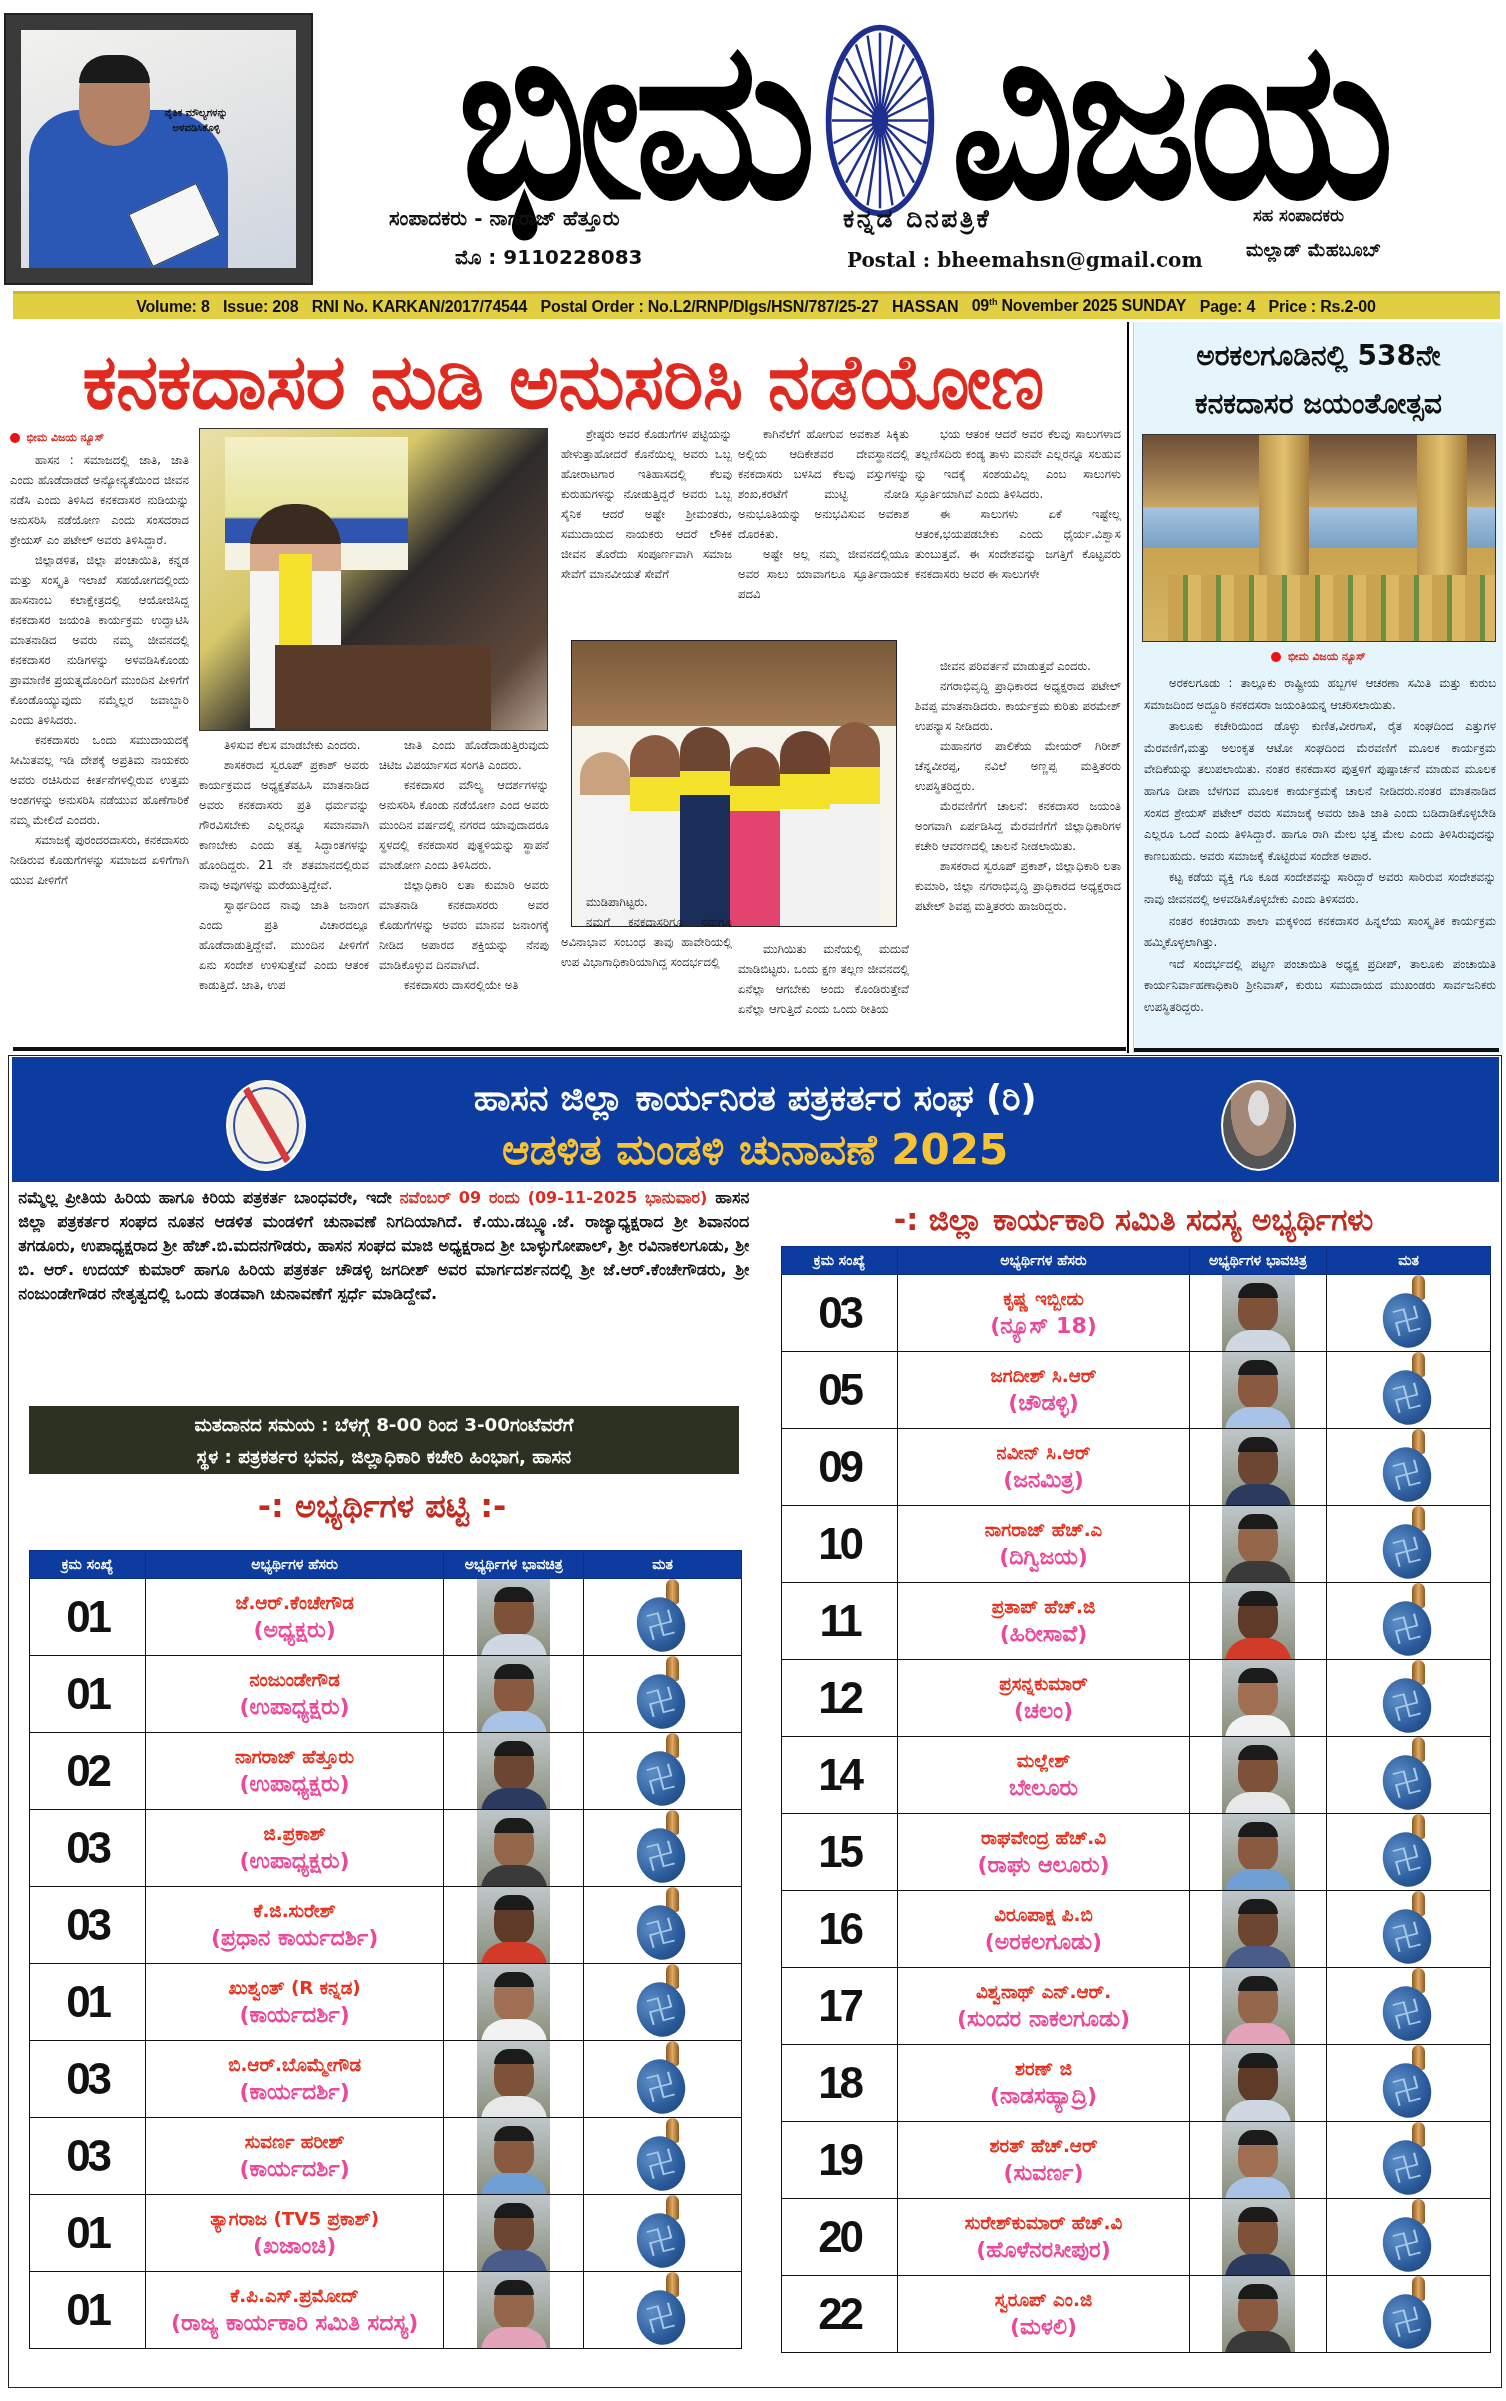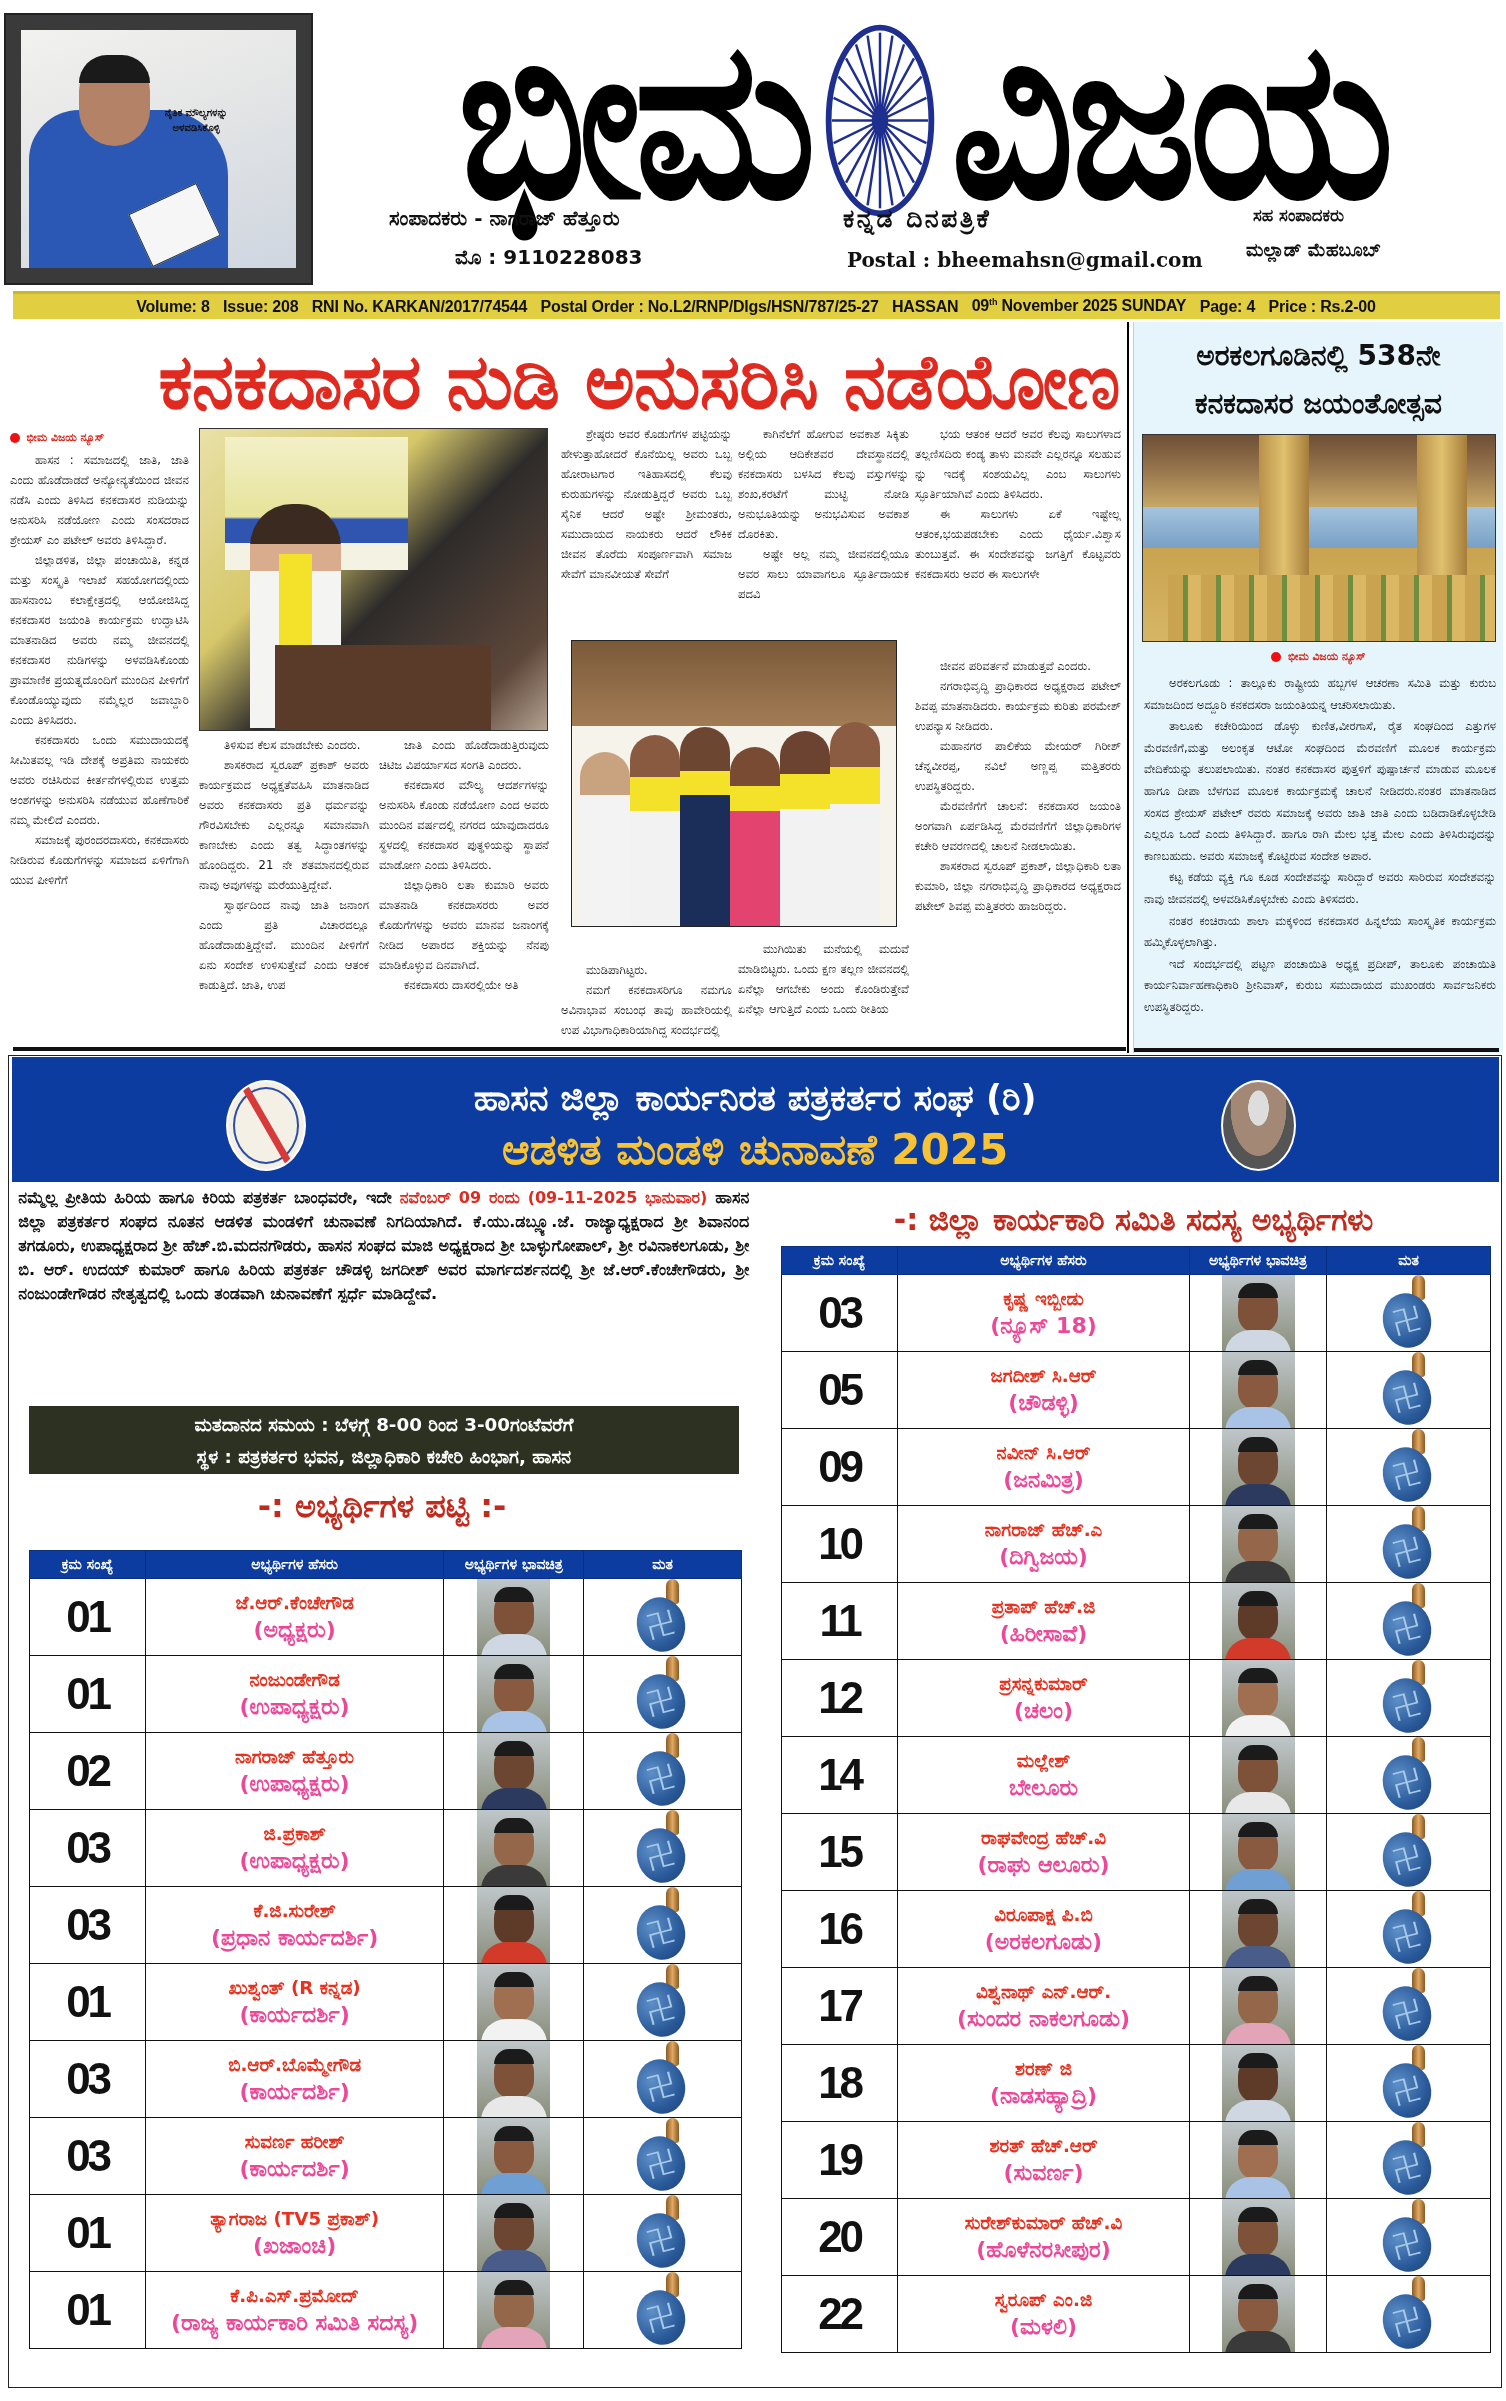--- a/index.html
+++ b/index.html
@@ -19,40 +19,40 @@
 .mh-text{font-weight:bold;font-size:20px;color:#111;white-space:nowrap}
 #editor{left:389px;top:206px}
 #phone{left:455px;top:245px;font-size:20px}
 #daily{left:843px;top:204px;font-size:25px;letter-spacing:2.5px}
 #email{left:847px;top:248px;font-family:"DejaVu Serif",serif;font-size:20px}
 #coeditor-label{left:1253px;top:206px;font-size:16.6px}
 #coeditor-name{left:1246px;top:239px;font-size:18.3px}
 #infobar{left:12.5px;top:291px;width:1487px;height:28px;background:#e2cf41;border-top:3.3px solid #c9b52e;display:flex;align-items:center;justify-content:center;font-family:"Liberation Sans",sans-serif;font-size:16px;font-weight:bold;letter-spacing:-0.2px;color:#111;gap:13.3px}
 #infobar sup{font-size:9.1px}
 
-#headline{left:6.6px;top:332px;width:1113px;height:100px;color:#e02a1f;font-size:76px;font-weight:900;text-align:right;letter-spacing:-0.8px;line-height:100px}
+#headline{left:6.6px;top:332px;width:1113px;height:100px;color:#e02a1f;font-size:76px;font-weight:900;text-align:center;letter-spacing:-0.8px;line-height:100px}
 #divider-v{left:1127px;top:322px;width:1.7px;height:731px;background:#000}
 .col{font-size:11.6px;line-height:20px;text-align:justify;color:#111}
 .col p{text-indent:25px}
 .byline{color:#d52418;font-weight:bold;font-size:10.8px;margin-bottom:1.7px}
 .byline .dot{display:inline-block;width:10px;height:10px;border-radius:50%;background:#e11;margin-right:6.6px;vertical-align:middle}
 #c1{left:10px;top:428px;width:179px}
 #photo1{left:199px;top:428px;width:349px;height:303px;background:linear-gradient(135deg,#e9e1a8 0%,#d6c76a 35%,#2d2b2a 55%,#5d473a 85%,#b5a291 100%);border:0.8px solid #333;overflow:hidden}
 #photo1 .banner{position:absolute;left:25px;top:8.3px;width:183px;height:133px;background:linear-gradient(180deg,#f3f0c9,#e6e39a 60%,#2f55b1 62%,#2f55b1 80%,#f4f2e2 80%)}
 #photo1 .speaker{position:absolute;left:50px;top:75px;width:91px;height:224px;background:linear-gradient(180deg,#3b2a1f 0 18%,#d8ac8d 18% 30%,#f4f4f2 30%);border-radius:42px 42px 0 0}
 #photo1 .scarf{position:absolute;left:79px;top:125px;width:33px;height:125px;background:#f3e12a}
 #photo1 .podium{position:absolute;left:75px;top:216px;width:216px;height:87px;background:#5a3b2a}
 #c2{left:199px;top:735px;width:170px}
 #c3{left:379px;top:735px;width:170px}
 #c4{left:561px;top:424px;width:171px}
 #c5{left:738px;top:424px;width:171px}
 #c6{left:915px;top:424px;width:206px}
 #photo2{left:571px;top:640px;width:326px;height:287px;border:1.7px solid #222;overflow:hidden;background:linear-gradient(180deg,#7b5a3a 0%,#a27c55 30%,#f6f3ea 30%,#f6f3ea 100%)}
 #photo2 .p{position:absolute;bottom:0;width:50px;border-radius:25px 25px 0 0}
-#c4b{left:561px;top:960px;width:171px}
+#c4b{left:561px;top:892px;width:171px}
 #c5b{left:738px;top:939px;width:171px}
 #c6b{left:915px;top:656px;width:206px}
 
 #sidebox{left:1133px;top:322px;width:370px;height:731px;background:#e6f4fb;border-left:0.8px solid #ccc}
 #side-title{width:100%;text-align:center;font-weight:bold;font-size:28px;line-height:48px;padding-top:10px;color:#111}
 #side-photo{position:absolute;left:8.3px;top:112px;width:354px;height:208px;border:1.7px solid #333;overflow:hidden;background:linear-gradient(180deg,#6e4f35 0%,#9a7850 18%,#c8a865 35%,#a5c3df 35%,#78a0c4 55%,#c9a34f 55%,#d6b666 100%)}
 #side-photo .pillar{position:absolute;top:0;height:100%;width:50px;background:linear-gradient(90deg,#b8914a,#e0c16f,#a67d3b)}
 #side-photo .rail{position:absolute;left:25px;bottom:0;width:332px;height:66px;background:repeating-linear-gradient(90deg,#c9a34f 0 15px,#6f8e3f 15px 20px,#dcb763 20px 33px)}
 #side-caption{position:absolute;left:0;top:328px;width:100%;text-align:center}
 #side-text{position:absolute;left:10px;top:351px;width:352px;font-size:11.6px;line-height:21.6px;text-align:justify}

